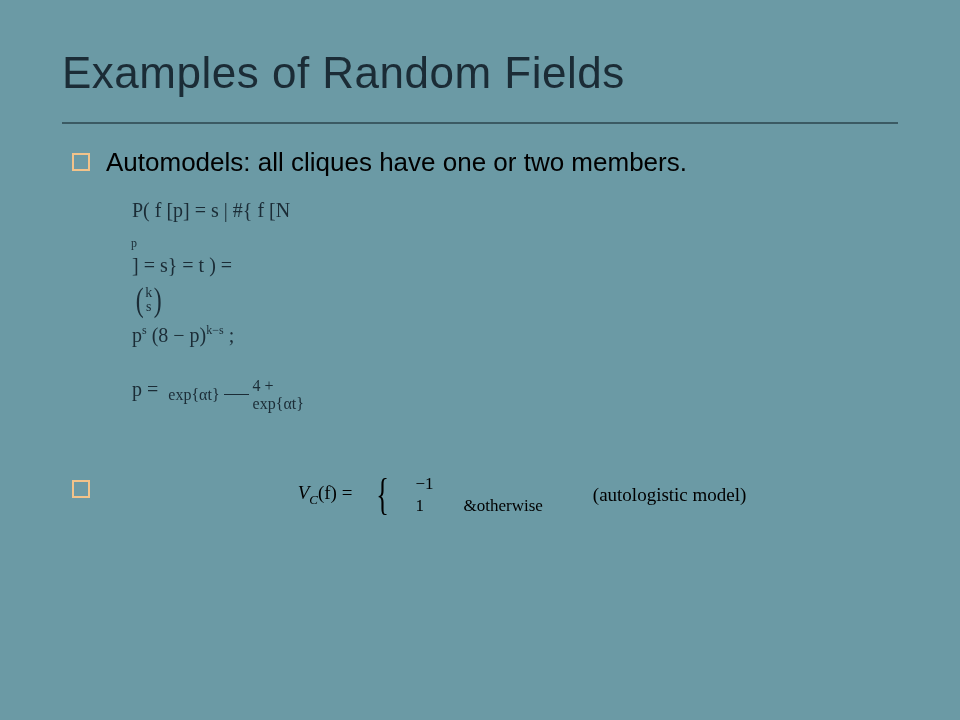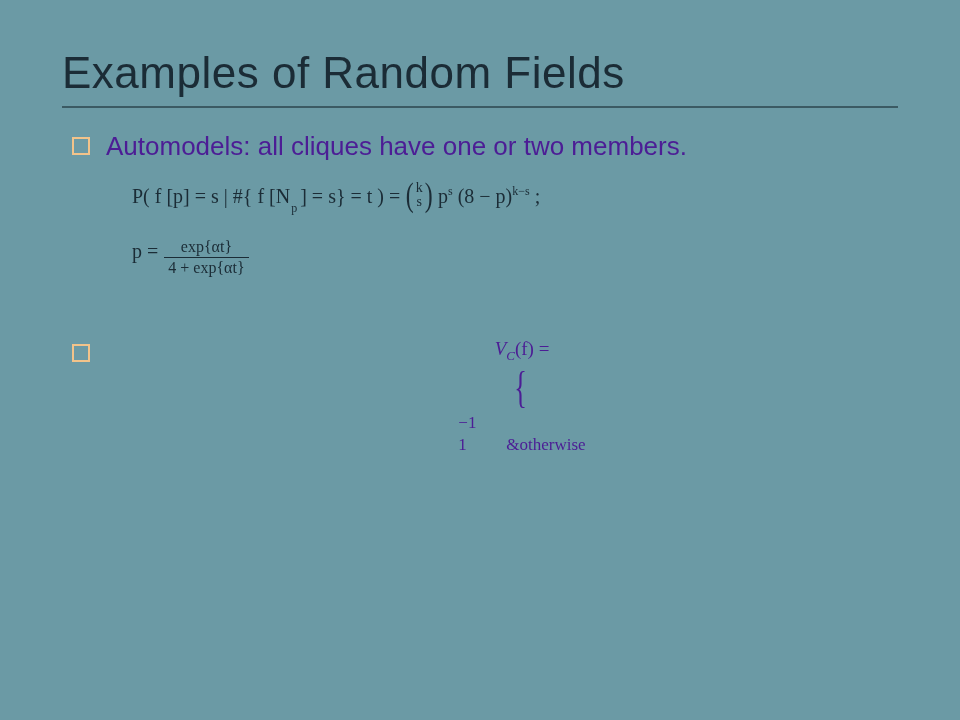--- a/index.html
+++ b/index.html
@@ -17,61 +17,62 @@
     height: 720px;
     background: #6b9aa5;
     box-sizing: border-box;
     padding: 48px 62px 40px 62px;
     color: #1b2c36;
   }
   .title {
     font-size: 44px;
     color: #1b2c36;
     font-weight: 400;
-    margin: 0 0 8px 0;
+    margin: 0 0 24px 0;
     letter-spacing: 0.5px;
   }
   .hr {
     border: none;
     border-top: 2px solid #3b5a63;
     margin: 6px 0 22px 0;
   }
   .body ul {
     list-style: none;
     margin: 0;
     padding: 0;
   }
   .body li {
     position: relative;
     padding-left: 44px;
     font-size: 26px;
     line-height: 1.3;
     margin-bottom: 6px;
-    color: #4c1d95;
+    color: #000000;
   }
   .body li .bullet-box {
     position: absolute;
     left: 10px;
     top: 7px;
     width: 18px;
     height: 18px;
     border: 2px solid #f2c38a;
     box-sizing: border-box;
   }
   .formula-block {
     margin: 14px 0 60px 70px;
     font-family: "Times New Roman", Times, serif;
     font-size: 20px;
     color: #1b2c36;
     line-height: 1.6;
   }
   .formula-block .row1 {
     display: flex;
-    align-items: flex-end;
+    align-items: flex-start;
     gap: 2px;
+    flex-direction: column;
   }
   .formula-block sup, .formula-block sub {
     font-size: 12px;
   }
   .binom {
     display: inline-flex;
     align-items: center;
     margin: 0 2px;
   }
   .binom .paren {
@@ -81,21 +82,20 @@
   }
   .binom .stack {
     display: inline-flex;
     flex-direction: column;
     font-size: 14px;
     line-height: 14px;
     text-align: center;
   }
   .frac {
     display: inline-flex;
-    flex-direction: column;
     align-items: center;
     font-size: 16px;
     line-height: 18px;
     margin-top: 12px;
     vertical-align: middle;
   }
   .frac .num, .frac .den {
     padding: 0 4px;
   }
   .frac .bar {
@@ -110,23 +110,22 @@
     margin-top: 14px;
   }
 
   .vc-row {
     display: flex;
     align-items: center;
     justify-content: center;
     font-family: "Times New Roman", Times, serif;
     font-size: 19px;
     margin-top: 6px;
-    gap: 4px;
+    gap: 20px;
     position: relative;
-    flex-direction: column;
   }
   .brace {
     font-size: 44px;
     line-height: 40px;
     transform: scaleX(0.6);
     margin-right: 2px;
   }
   .cases {
     display: inline-flex;
     flex-direction: column;
@@ -203,18 +202,19 @@
           <span class="brace">{</span>
           <span class="cases">
             <span class="case-row">
               <span class="c1">−1</span>
             </span>
             <span class="case-row">
               <span class="c1">1</span>
               <span>&amp;otherwise</span>
             </span>
           </span>
+          <span class="tag">(autologistic model)</span>
         </div>
       </li>
     </ul>
 
   </div>
 </div>
 
 </body></html>

